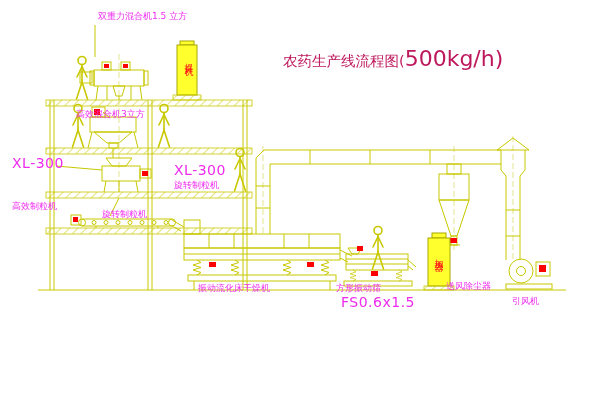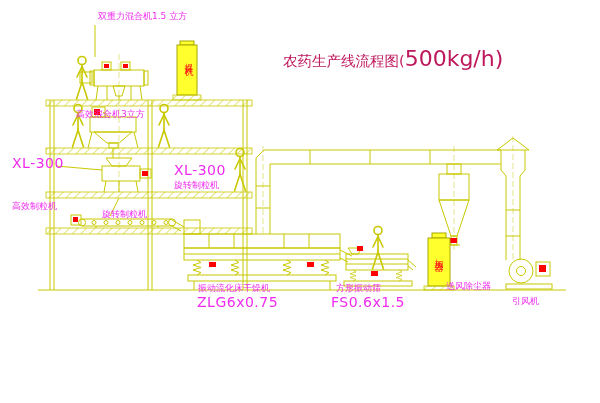--- a/index.html
+++ b/index.html
@@ -229,24 +229,23 @@
 
 <div class="lbl model" style="left:12px;top:156px;">XL-300</div>
 <div class="lbl" style="left:12px;top:174px;margin-top:28px;">高效制粒机</div>
 
 <div class="lbl model" style="left:174px;top:163px;">XL-300</div>
 <div class="lbl" style="left:174px;top:181px;">旋转制粒机</div>
 
 <div class="lbl" style="left:102px;top:210px;">旋转制粒机</div>
 
 <div class="lbl" style="left:198px;top:284px;">振动流化床干燥机</div>
-<div class="lbl model" style="left:197px;top:295px;">ZLG6x0.75</div>
 
 <div class="lbl" style="left:336px;top:284px;">方形振动筛</div>
-<div class="lbl model" style="left:331px;top:295px;">FS0.6x1.5</div>
+<div class="lbl model" style="left:341px;top:295px;">FS0.6x1.5</div>
 
 <div class="lbl" style="left:418px;top:282px;margin-left:28px;">送风除尘器</div>
 <div class="lbl" style="left:512px;top:297px;">引风机</div>
 
 <div class="vtext" style="left:184px;top:56px;">提升机</div>
 <div class="vtext" style="left:434px;top:252px;">加热器</div>
 
 </div>
 
 </body></html>

